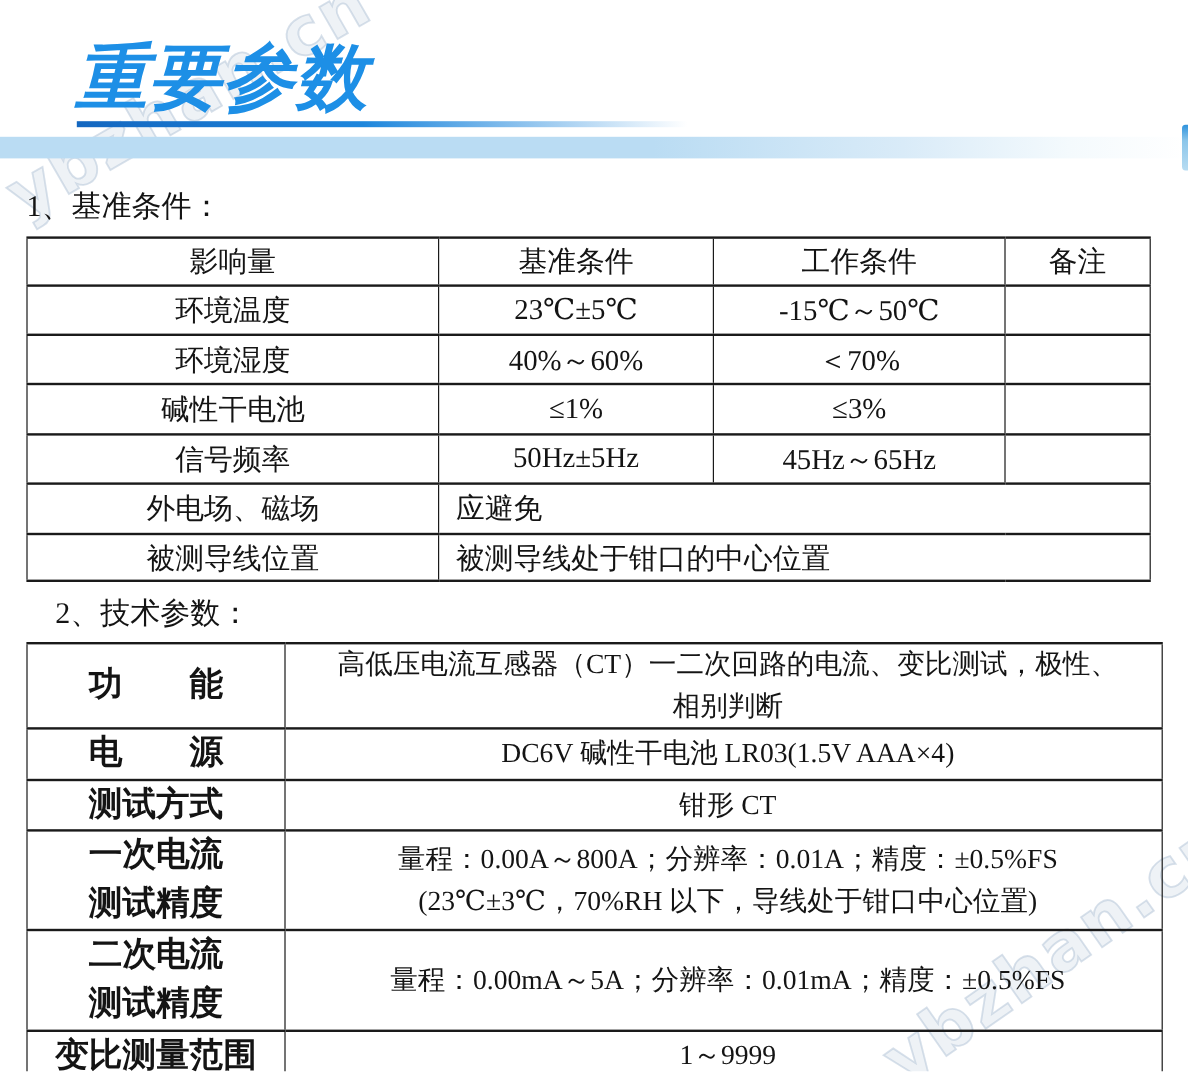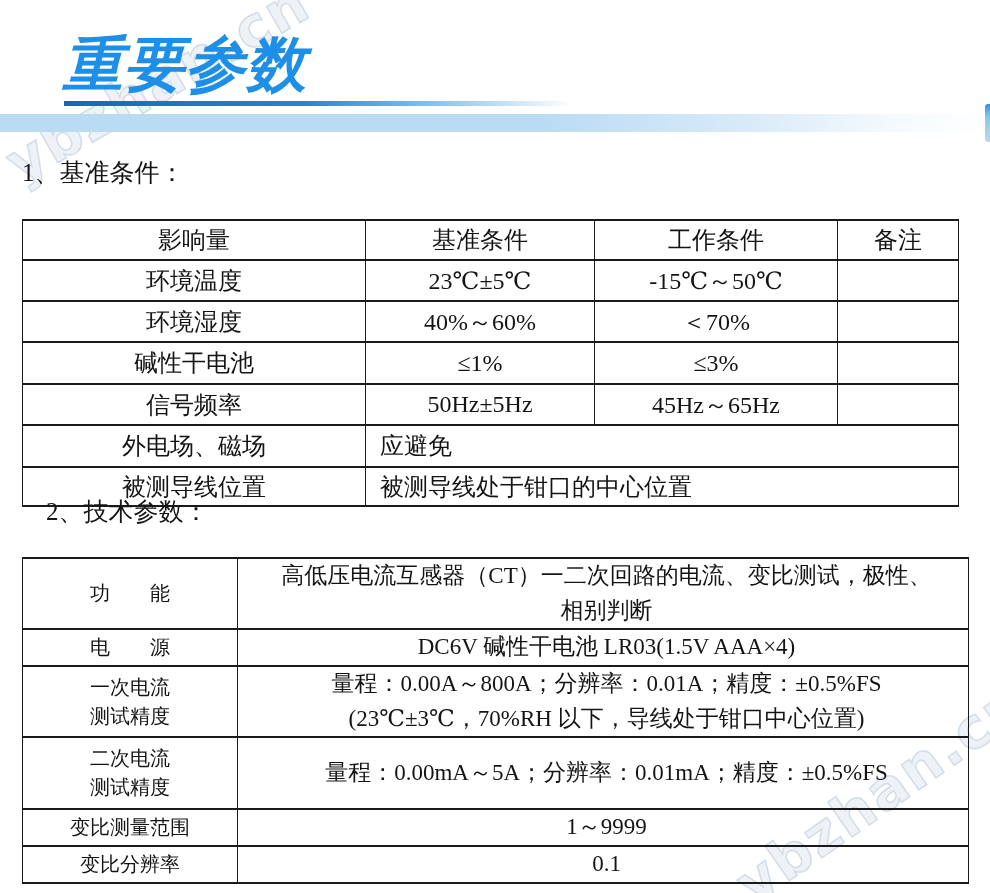--- a/index.html
+++ b/index.html
@@ -46,35 +46,35 @@
   }
 
   
   .sec-heading { position:absolute; font-size:25px; line-height:1.2; z-index:2; }
   .sec-heading.h1 { left:22px; top:158px; }
   .sec-heading.h2 { left:46px; top:497px; }
 
   
   table.doc {
     position:absolute; border-collapse:collapse; table-layout:fixed;
-    background:transparent; z-index:2;margin-top:22px;
+    background:transparent; z-index:2;
   }
   table.doc td {
     border:1px solid #1a1a1a;
     border-top-width:2px; border-bottom-width:2px;
     padding:0 6px; overflow:hidden;
   }
   table.t1 { left:22px; top:197px; width:936px; }
   table.t1 td { text-align:center; vertical-align:middle; font-size:24px; }
   table.t1 td.merged-val { text-align:left; padding-left:14px; }
 
   table.t2 { left:22px; top:535px; width:946px; }
   table.t2 td.label {
-    text-align:center; vertical-align:middle; font-weight:normal;
-    font-size:20px; white-space:pre-line; line-height:1.45;
+    text-align:center; vertical-align:middle; font-weight:bold;
+    font-size:28px; white-space:pre-line; line-height:1.45;
   }
   table.t2 td.value {
     text-align:center; vertical-align:middle; padding-left:13px;
     font-size:23px; white-space:pre-line; line-height:1.5;
   }
 </style>
 </head>
 <body>
 
 <div class="page">
@@ -148,20 +148,24 @@
     <tbody>
         <tr style="height:69px">
       <td class="label">功　　能</td>
       <td class="value">高低压电流互感器（CT）一二次回路的电流、变比测试，极性、
 相别判断</td>
     </tr>
     <tr style="height:37px">
       <td class="label">电　　源</td>
       <td class="value">DC6V 碱性干电池 LR03(1.5V AAA×4)</td>
     </tr>
+    <tr style="height:36px">
+      <td class="label">测试方式</td>
+      <td class="value">钳形 CT</td>
+    </tr>
     <tr style="height:70px">
       <td class="label">一次电流
 测试精度</td>
       <td class="value">量程：0.00A～800A；分辨率：0.01A；精度：±0.5%FS
 (23℃±3℃，70%RH 以下，导线处于钳口中心位置)</td>
     </tr>
     <tr style="height:72px">
       <td class="label">二次电流
 测试精度</td>
       <td class="value">量程：0.00mA～5A；分辨率：0.01mA；精度：±0.5%FS</td>

